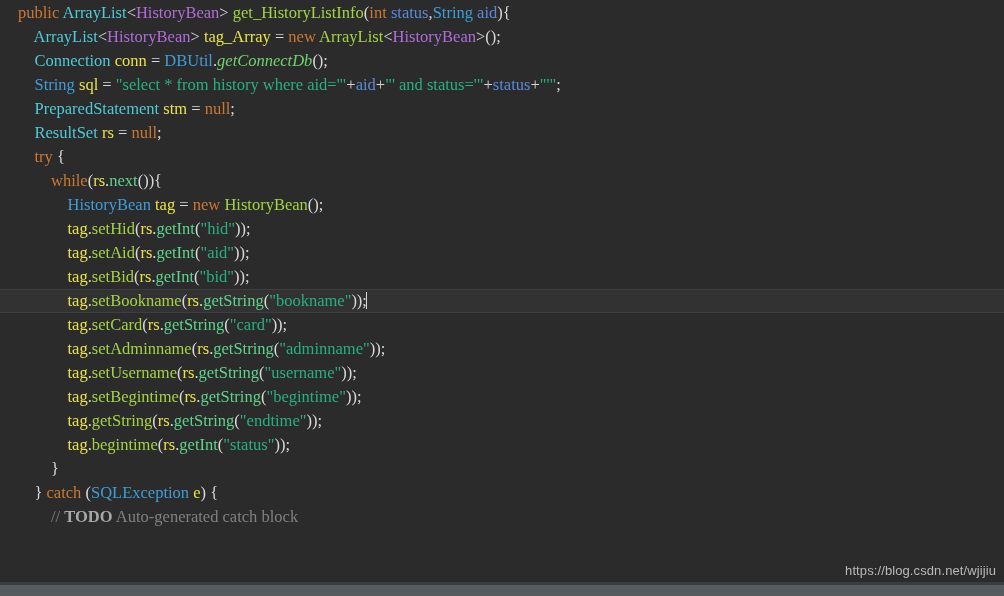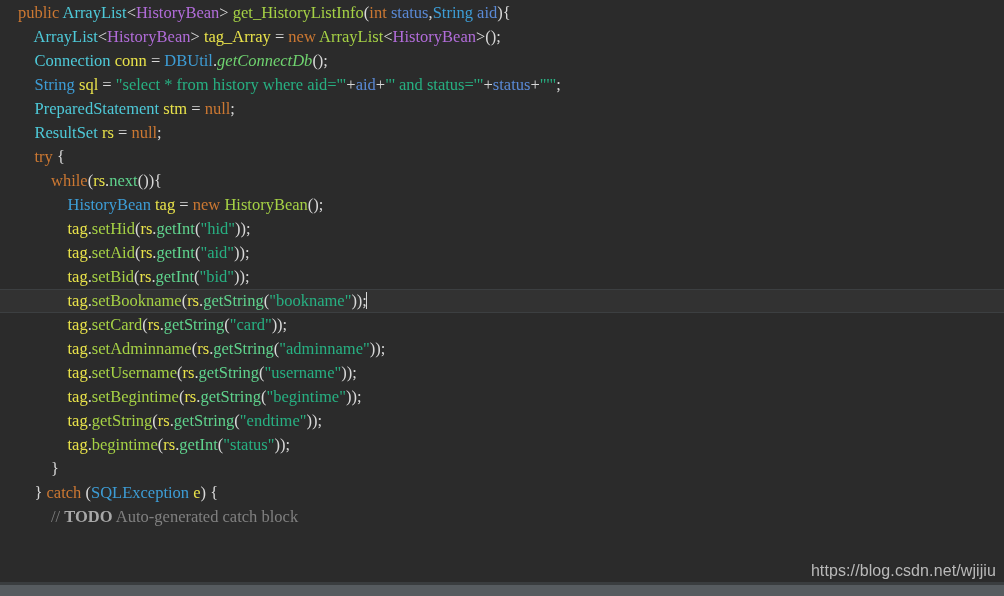--- a/index.html
+++ b/index.html
@@ -77,21 +77,21 @@
     width: 1004px;
     height: 11px;
     background: #565b5f;
   }
   #watermark {
     position: absolute;
     right: 8px;
     bottom: 13px;
     color: #b9b9b9;
     font-family: "Liberation Sans", sans-serif;
-    font-size: 16px;
+    font-size: 13px;
     letter-spacing: 0.1px;
     text-shadow: 0 0 2px #2b2b2b;
   }
 </style>
 </head>
 <body>
 
 <div id="editor">
 
   <div class="code-area">

